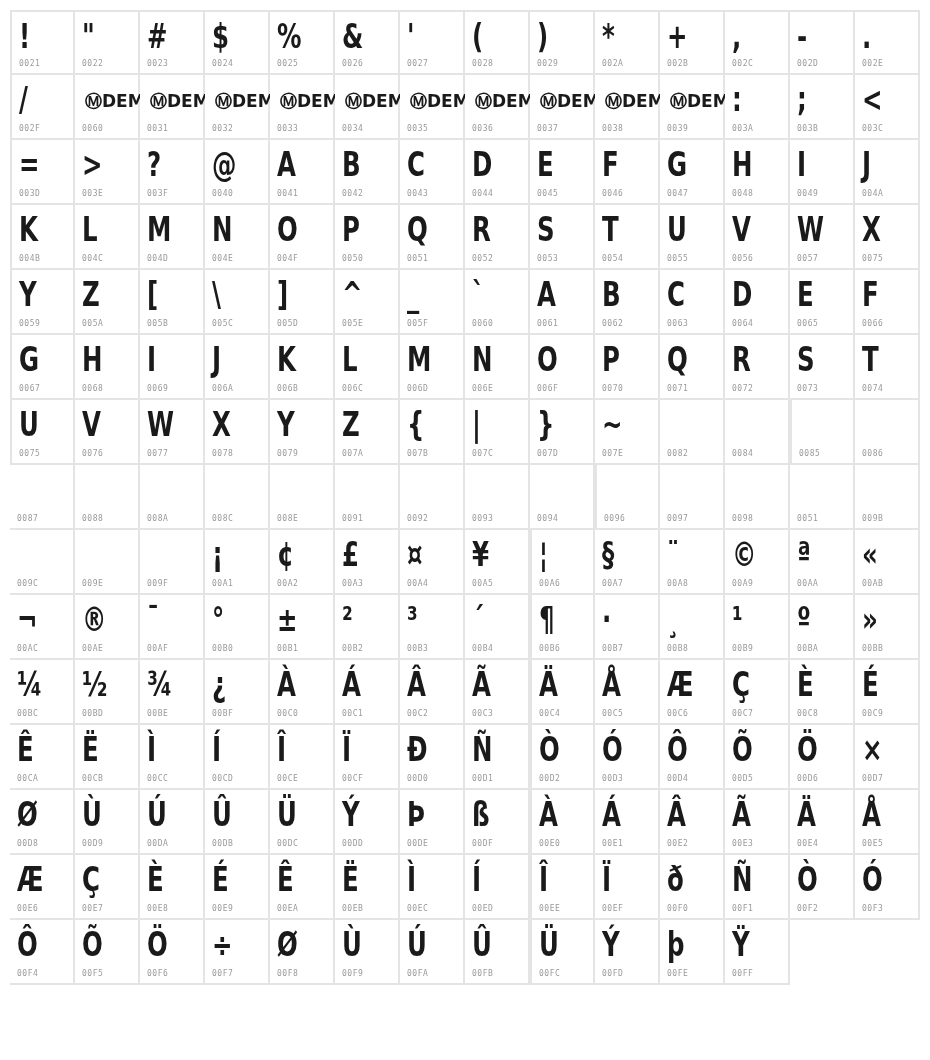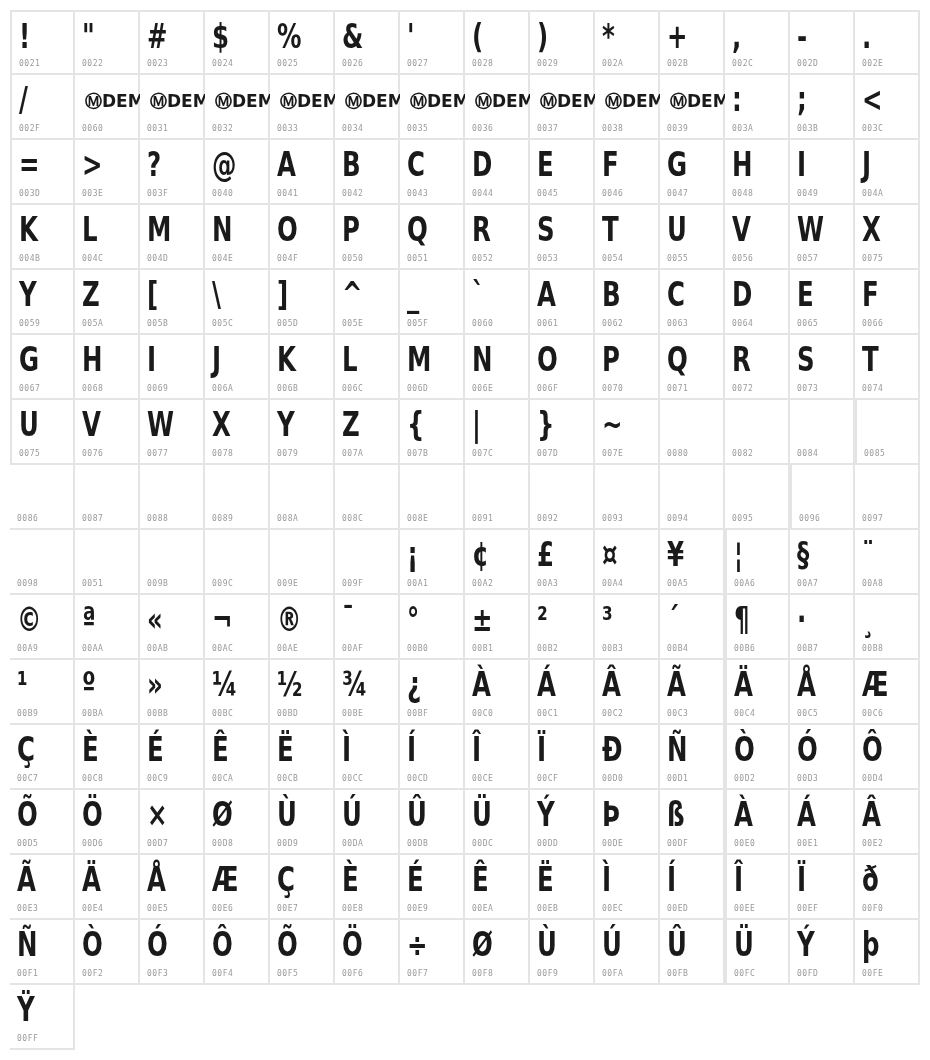--- a/index.html
+++ b/index.html
@@ -387,24 +387,20 @@
     <div class="cell">
       <span class="glyph">}</span>
       <span class="code">007D</span>
     </div>
     <div class="cell">
       <span class="glyph">~</span>
       <span class="code">007E</span>
     </div>
     <div class="cell">
       <span class="glyph"></span>
-      <span class="code">0080</span>
-    </div>
-    <div class="cell">
-      <span class="glyph"></span>
       <span class="code">0082</span>
     </div>
     <div class="cell">
       <span class="glyph"></span>
       <span class="code">0084</span>
     </div>
     <div class="cell left">
       <span class="glyph"></span>
       <span class="code">0085</span>
     </div>
@@ -415,24 +411,20 @@
     <div class="cell">
       <span class="glyph"></span>
       <span class="code">0087</span>
     </div>
     <div class="cell">
       <span class="glyph"></span>
       <span class="code">0088</span>
     </div>
     <div class="cell">
       <span class="glyph"></span>
-      <span class="code">0089</span>
-    </div>
-    <div class="cell">
-      <span class="glyph"></span>
       <span class="code">008A</span>
     </div>
     <div class="cell">
       <span class="glyph"></span>
       <span class="code">008C</span>
     </div>
     <div class="cell">
       <span class="glyph"></span>
       <span class="code">008E</span>
     </div>
@@ -444,24 +436,20 @@
       <span class="glyph"></span>
       <span class="code">0092</span>
     </div>
     <div class="cell">
       <span class="glyph"></span>
       <span class="code">0093</span>
     </div>
     <div class="cell">
       <span class="glyph"></span>
       <span class="code">0094</span>
-    </div>
-    <div class="cell">
-      <span class="glyph"></span>
-      <span class="code">0095</span>
     </div>
     <div class="cell left">
       <span class="glyph"></span>
       <span class="code">0096</span>
     </div>
     <div class="cell">
       <span class="glyph"></span>
       <span class="code">0097</span>
     </div>
     <div class="cell">

